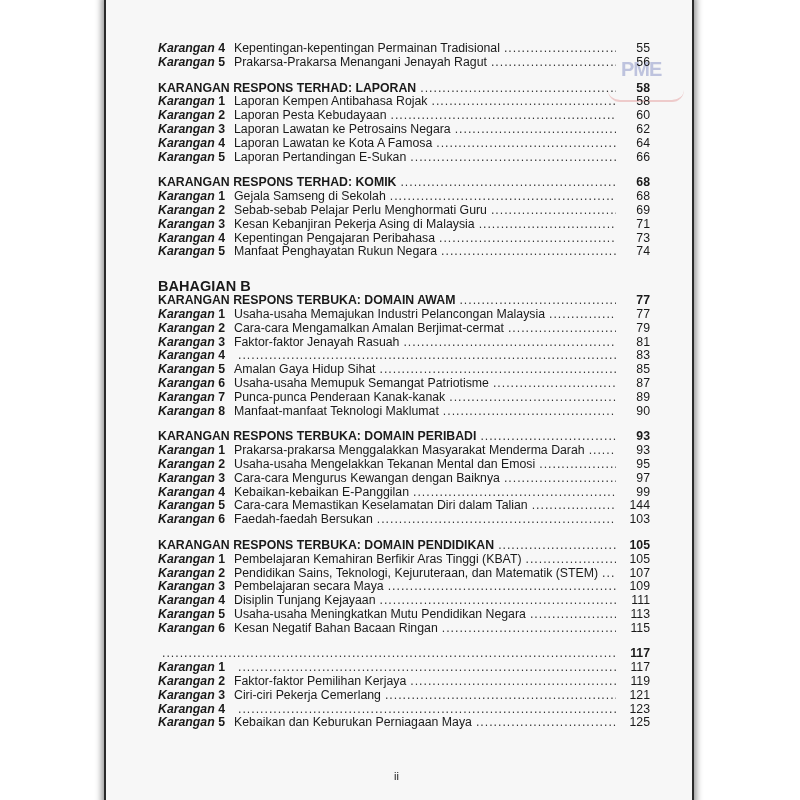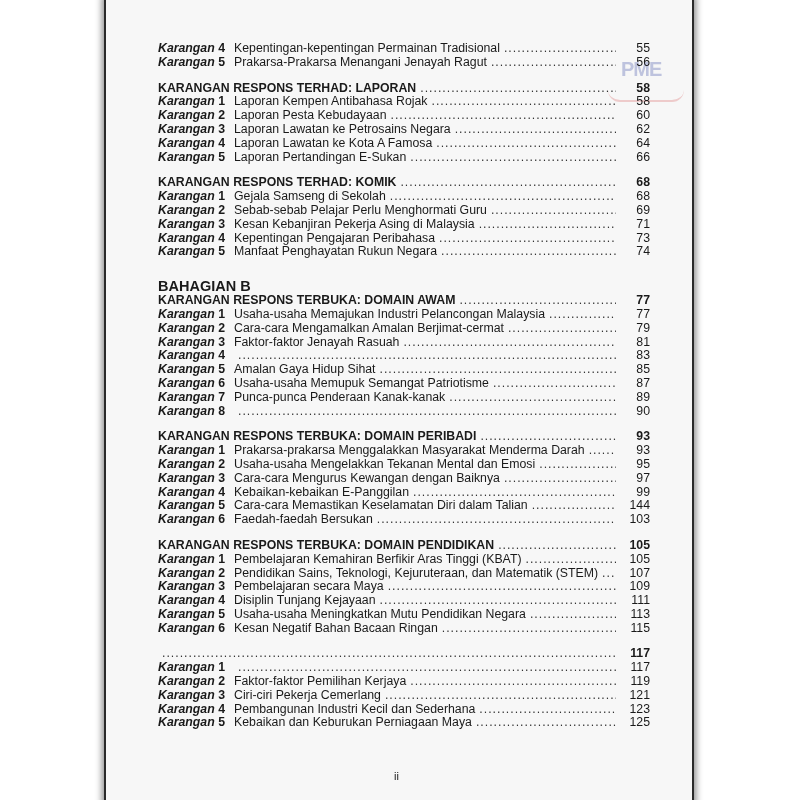--- a/index.html
+++ b/index.html
@@ -177,20 +177,21 @@
     <span class="page-no">87</span>
   </div>
       <div class="row entry">
     <span class="label"><span class="lbl-text">Karangan</span> <span class="num">7</span></span>
     <span class="title">Punca-punca Penderaan Kanak-kanak</span>
     <span class="dots"></span>
     <span class="page-no">89</span>
   </div>
       <div class="row entry">
     <span class="label"><span class="lbl-text">Karangan</span> <span class="num">8</span></span>
+    <span class="title">Manfaat-manfaat Teknologi Maklumat</span>
     <span class="dots"></span>
     <span class="page-no">90</span>
   </div>
     </div>
     <div class="section">
 
     <div class="row heading">
       <span class="title">KARANGAN RESPONS TERBUKA: DOMAIN PERIBADI</span>
       <span class="dots"></span>
       <span class="page-no">93</span>
@@ -294,21 +295,20 @@
     <span class="page-no">119</span>
   </div>
       <div class="row entry">
     <span class="label"><span class="lbl-text">Karangan</span> <span class="num">3</span></span>
     <span class="title">Ciri-ciri Pekerja Cemerlang</span>
     <span class="dots"></span>
     <span class="page-no">121</span>
   </div>
       <div class="row entry">
     <span class="label"><span class="lbl-text">Karangan</span> <span class="num">4</span></span>
-    <span class="title">Pembangunan Industri Kecil dan Sederhana</span>
     <span class="dots"></span>
     <span class="page-no">123</span>
   </div>
       <div class="row entry">
     <span class="label"><span class="lbl-text">Karangan</span> <span class="num">5</span></span>
     <span class="title">Kebaikan dan Keburukan Perniagaan Maya</span>
     <span class="dots"></span>
     <span class="page-no">125</span>
   </div>
     </div>

